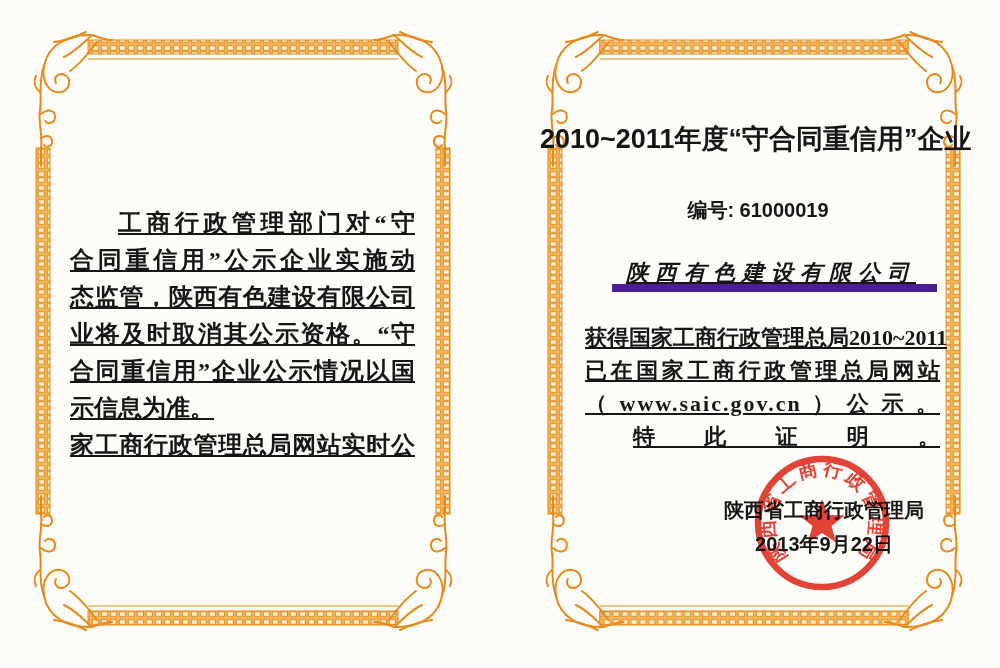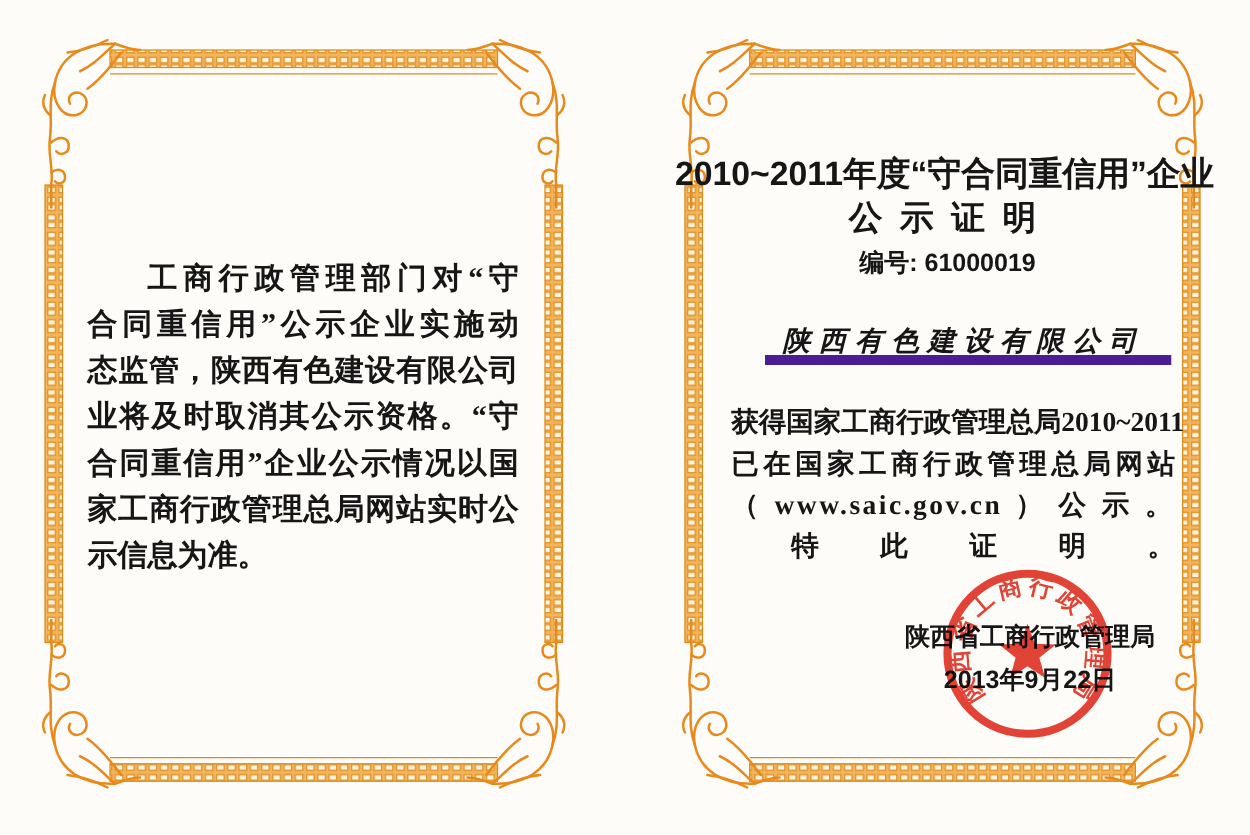--- a/index.html
+++ b/index.html
@@ -6,21 +6,21 @@
   body{
     width:1000px;height:668px;position:relative;overflow:hidden;
     background:#fdfcf8;
     font-family:"Liberation Serif","DejaVu Serif",serif;
   }
   .page{position:absolute;top:30px;width:430px;height:602px;}
   #left-page{left:28px;}
   #right-page{left:540px;width:428px;}
   .frame{position:absolute;left:0;top:0;width:100%;height:100%;pointer-events:none;}
 
-  .ser{font-family:"Liberation Serif","DejaVu Serif",serif;font-weight:bold;color:#161616;}
+  .ser{font-family:"Liberation Serif","DejaVu Serif",serif;font-weight:bold;color:#161616;text-decoration:underline;}
   .san{font-family:"Liberation Sans","DejaVu Sans",sans-serif;font-weight:bold;color:#161616;}
 
   
   .para{position:absolute;left:42px;top:175px;width:345px;}
   .para .ln{
     font-size:24px;line-height:37px;white-space:nowrap;
     text-align:justify;text-align-last:justify;
   }
   .ln.indent{text-indent:48px;}
   .ln.noj{text-align:left;text-align-last:left;}
@@ -98,22 +98,22 @@
         <use href="#cnr" width="70" height="140"></use>
       </g>
   </svg>
 
   <div class="para ser">
     <div class="ln indent">工商行政管理部门对“守</div>
     <div class="ln">合同重信用”公示企业实施动</div>
     <div class="ln">态监管，陕西有色建设有限公司</div>
     <div class="ln">业将及时取消其公示资格。“守</div>
     <div class="ln">合同重信用”企业公示情况以国</div>
+    <div class="ln noj">示信息为准。</div>
     <div class="ln">家工商行政管理总局网站实时公</div>
-    <div class="ln noj">示信息为准。</div>
   </div>
 </div>
 
 <div class="page" id="right-page">
   <svg class="frame" viewBox="0 0 430 602" preserveAspectRatio="none">
     <g stroke="#e08a18" stroke-width="1">
       <rect x="60" y="10" width="310" height="14" fill="url(#bnd)"></rect>
       <line x1="60" y1="29" x2="370" y2="29"></line>
       <rect x="60" y="581" width="310" height="14" fill="url(#bnd)"></rect>
       <line x1="60" y1="576" x2="370" y2="576"></line>
@@ -126,21 +126,20 @@
       </g>
     <g transform="translate(0,602) scale(1,-1)">
         <use href="#cnr" width="70" height="140"></use>
       </g>
     <g transform="translate(430,602) scale(-1,-1)">
         <use href="#cnr" width="70" height="140"></use>
       </g>
   </svg>
 
   <div class="title1 san">2010~2011年度“守合同重信用”企业</div>
-  <div class="title2 san">公示证明</div>
   <div class="serial san">编号: 61000019</div>
 
   <div class="company ser">陕西有色建设有限公司</div>
 
   <div class="rbody ser">
     <div class="ln">获得国家工商行政管理总局2010~2011</div>
     <div class="ln">已在国家工商行政管理总局网站</div>
     <div class="ln noj ltr">（www.saic.gov.cn）公示。</div>
     <div class="ln noj indent">特此证明。</div>
   </div>

